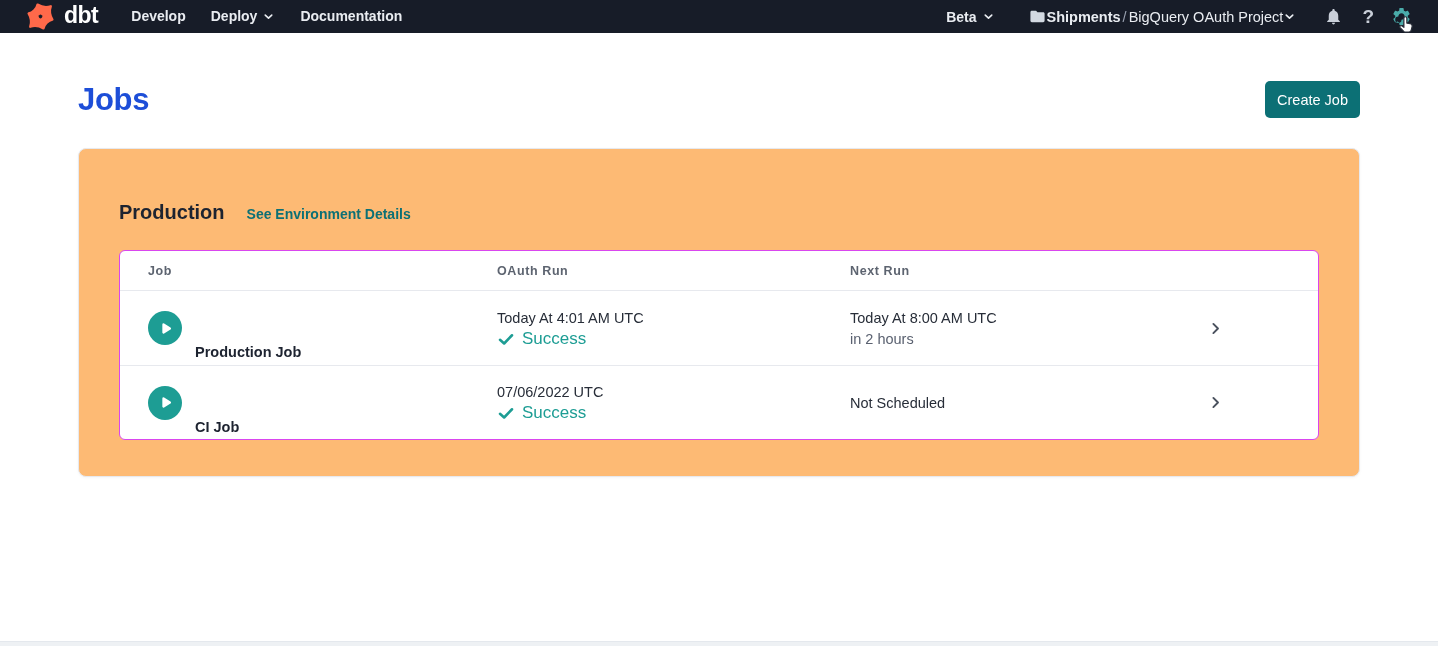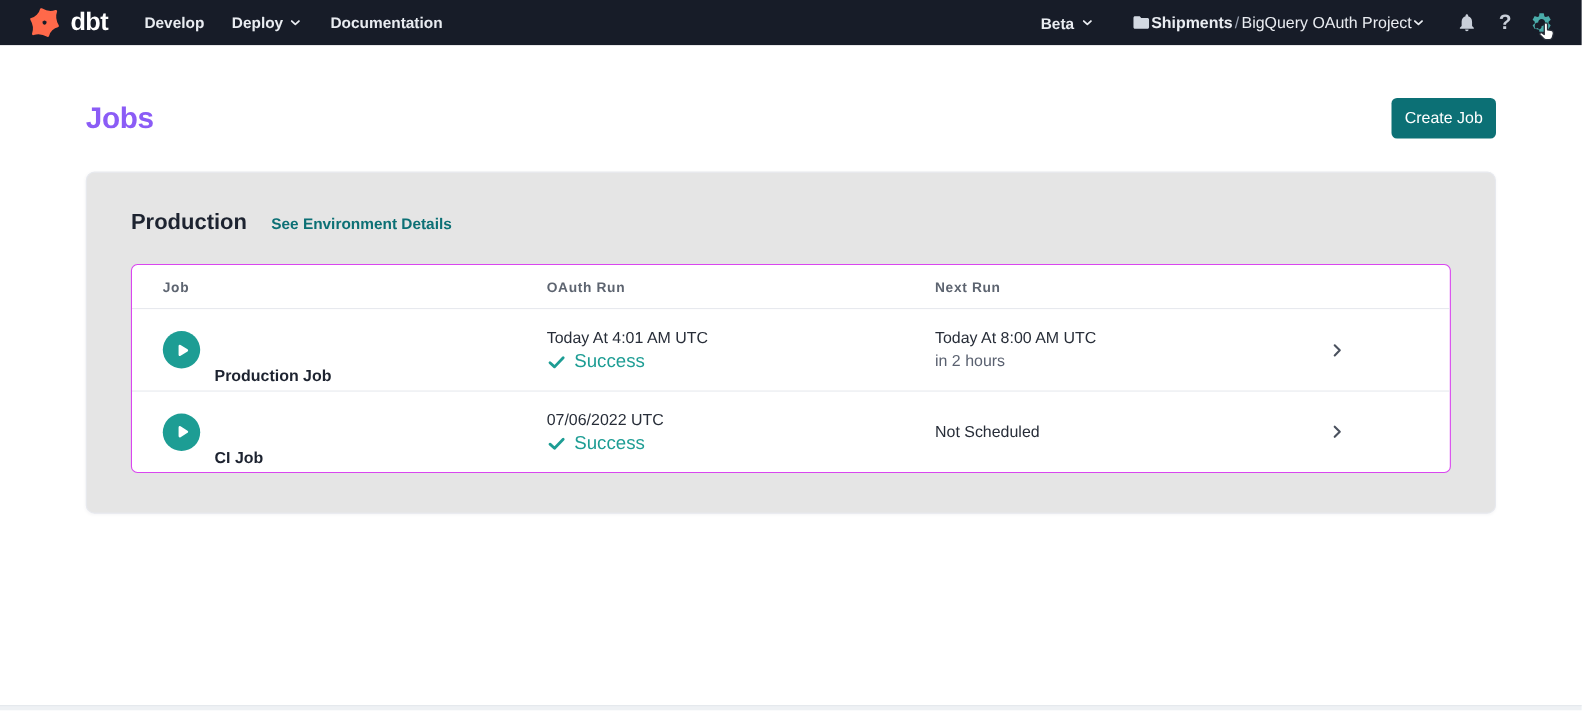--- a/index.html
+++ b/index.html
@@ -8,21 +8,21 @@
     font-family: "Liberation Sans", sans-serif;
     background: #ffffff;
     color: #1d2330;
     position: relative;
   }
   a { text-decoration: none; cursor: pointer; }
   button { cursor: pointer; font-family: inherit; }
 
   
   .navbar {
-    height: 41px;
+    height: 33px;
     background: #171c28;
     display: flex;
     align-items: center;
     justify-content: space-between;
     padding: 0 26px 0 24px;
   }
   .nav-left { display: flex; align-items: center; }
   .logo { display: flex; align-items: center; gap: 7px; }
   .logo-mark { width: 33px; height: 33px; display: block; }
   .logo-text {
@@ -51,36 +51,36 @@
   .bell-btn { margin-left: 28px; }
   .help-btn { margin-left: 19px; color: #c9cfd9; font-size: 19px; font-weight: 800; line-height: 1; }
   .gear-btn { margin-left: 17px; position: relative; }
   .cursor-overlay { position: absolute; left: 5px; top: 9px; pointer-events: none; }
 
   
   .page-head {
     display: flex; align-items: center; justify-content: space-between;
     padding: 0 78px; margin-top: 48px;
   }
-  .page-title { font-size: 27px; font-weight: 700; color: #8b5cf6; letter-spacing: -0.3px; }
+  .page-title { font-size: 31px; font-weight: 700; color: #1d4ed8; letter-spacing: -0.3px; }
   .create-btn {
     background: #0c7075; color: #ffffff;
     border: none; border-radius: 5px;
     height: 37px; padding: 0 12px;
     font-size: 14.5px; font-weight: 500;
   }
 
   
   .card {
     margin: 30px 78px 0;
     border: 1px solid #e7e9ee;
     border-radius: 8px;
-    background: #e5e5e5;
+    background: #fdba74;
     box-shadow: 0 1px 3px rgba(25,35,50,0.04);
-    padding: 34px 40px 36px;
+    padding: 52px 40px 36px;
   }
   .card-head { display: flex; align-items: baseline; gap: 22px; }
   .env-name { font-size: 20px; font-weight: 700; color: #1d2330; }
   .env-link { color: #0c7075; font-size: 14px; font-weight: 700; }
 
   
   .jobs-table { margin-top: 26px; border: 1px solid #d946ef; border-radius: 6px; background: #fff; }
   .thead, .trow {
     display: grid;
     grid-template-columns: 349px 353px 1fr 150px;

